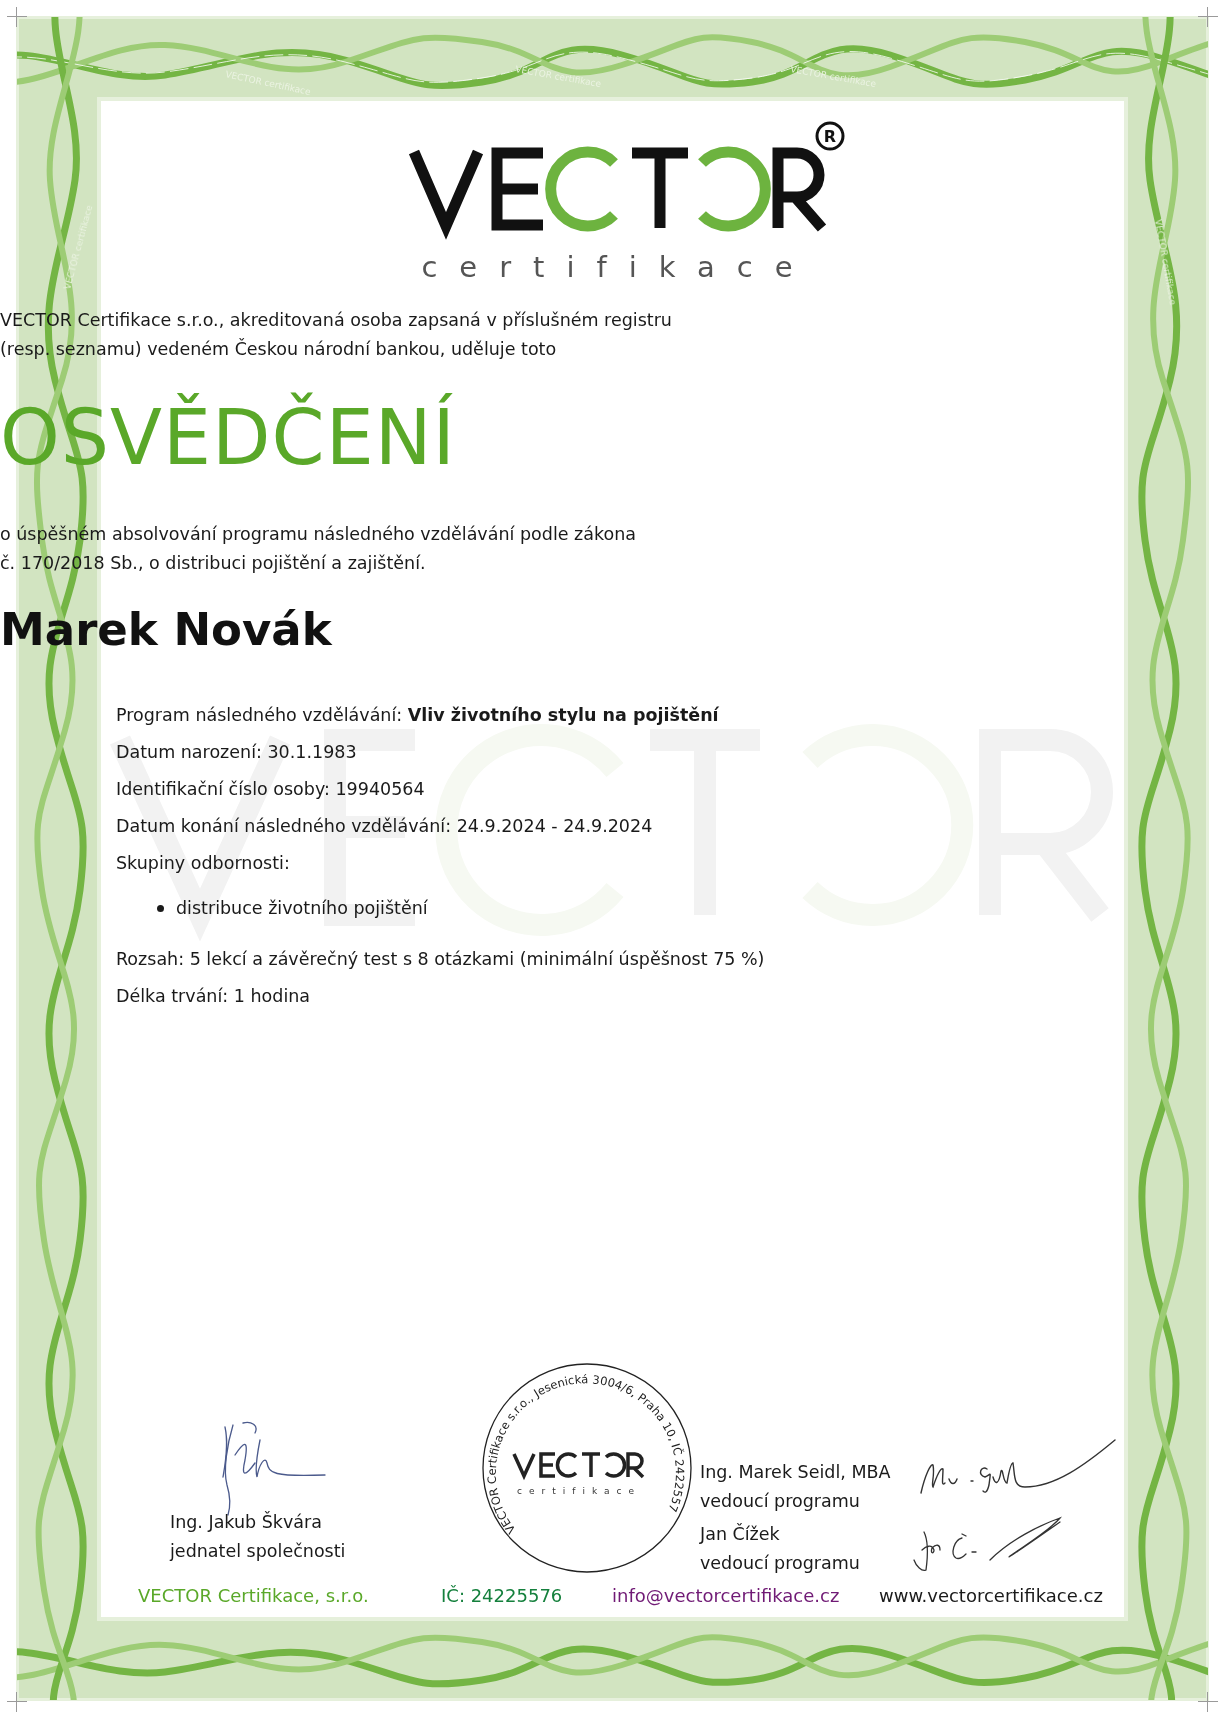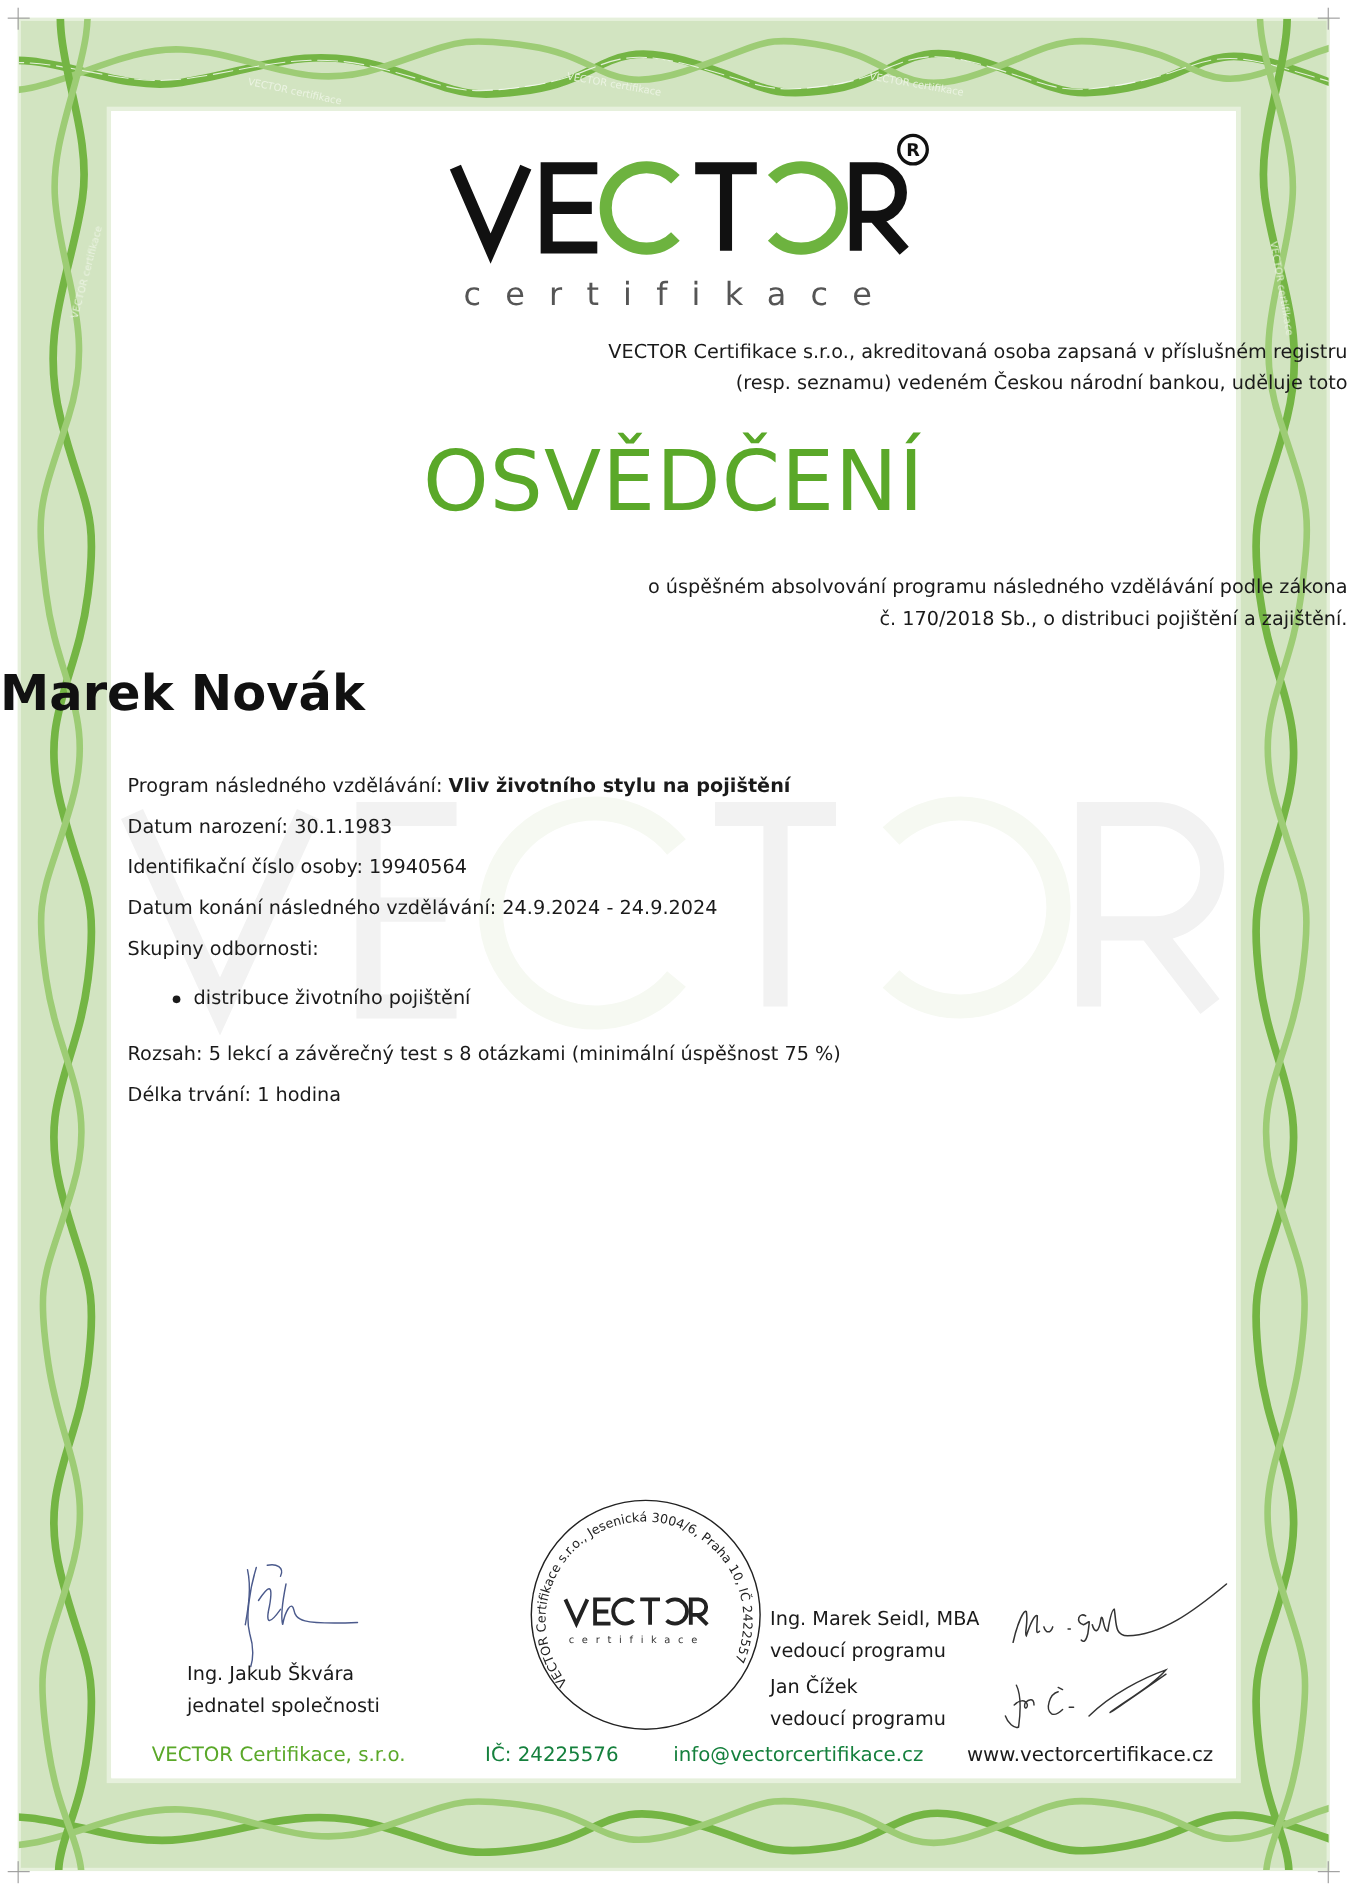--- a/index.html
+++ b/index.html
@@ -13,25 +13,25 @@
   .crop-mark { position: absolute; background: #9a9a9a; }
   .paper {
     position: absolute; left: 101px; top: 101px; width: 1022px; height: 1515px;
     background: #ffffff;
   }
   .watermark {
     position: absolute; left: 0; top: 0; width: 1225px; height: 1718px; pointer-events: none;
   }
   .logo { position: absolute; left: 0; top: 0; width: 1225px; height: 300px; }
   .intro {
-    position: absolute; left: 0; width: 1225px; text-align: right;
+    position: absolute; left: 0; width: 1225px; text-align: left;
     font-size: 17.5px; line-height: 29px; color: #1a1a1a;
   }
   .title {
-    position: absolute; left: 0; width: 1225px; top: 393px; text-align: center;
+    position: absolute; left: 0; width: 1225px; top: 393px; text-align: left;
     font-family: "DejaVu Sans", sans-serif; font-size: 76px; line-height: 90px;
     letter-spacing: 1px; font-weight: normal;
   }
   .name {
     position: absolute; left: 0; width: 1225px; top: 600px; text-align: left;
     font-size: 45px; font-weight: bold; line-height: 60px; color: #111;
   }
   .details { position: absolute; left: 116px; top: 697px; width: 960px; font-size: 17.5px; color: #1a1a1a; }
   .detail-line { height: 37px; line-height: 37px; white-space: nowrap; }
   .bullet-list { margin: 0; padding: 0; list-style: none; }
@@ -214,14 +214,14 @@
     <path d="M12 40 C 16 36, 22 34, 24 40 C 24 44, 20 44, 22 38 C 26 34, 30 34, 30 40"></path>
     <path d="M52 28 C 44 30, 40 44, 46 48 C 50 50, 54 46, 56 44"></path>
     <path d="M52 24 L56 26"></path>
     <path d="M62 42 L66 42"></path>
     <path d="M80 50 C 100 30, 130 15, 150 8 C 140 20, 120 32, 100 46 C 95 50, 110 40, 150 12"></path>
   </g>
 </svg>
 
 <div class="footer-item" style="left:138px;color:#5aa829;">VECTOR Certifikace, s.r.o.</div>
 <div class="footer-item" style="left:428px;color:#15803d;margin-left:13px;">IČ: 24225576</div>
-<a class="footer-item" style="left:612px;color:#15803d;text-decoration:none;">info@vectorcertifikace.cz</a>
+<a class="footer-item" style="left:612px;color:#701a75;text-decoration:none;">info@vectorcertifikace.cz</a>
 <a class="footer-item" style="left:879px;color:#1a1a1a;text-decoration:none;">www.vectorcertifikace.cz</a>
 
 </body></html>

